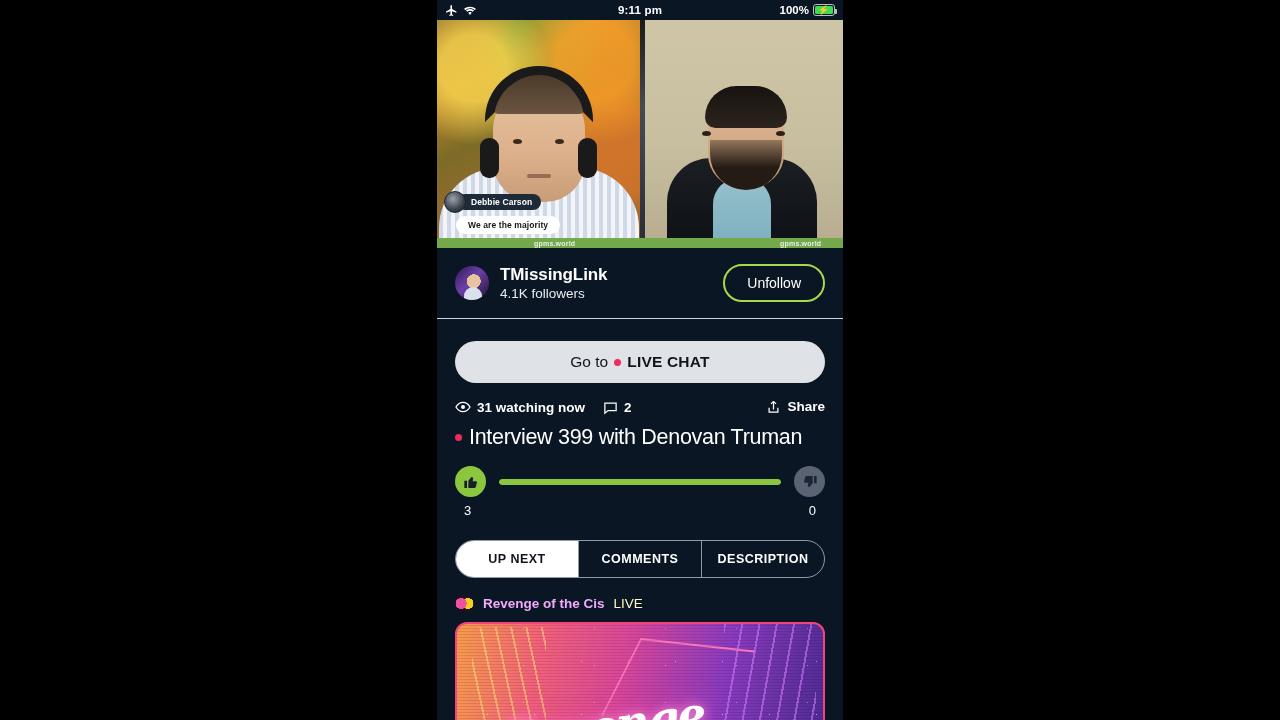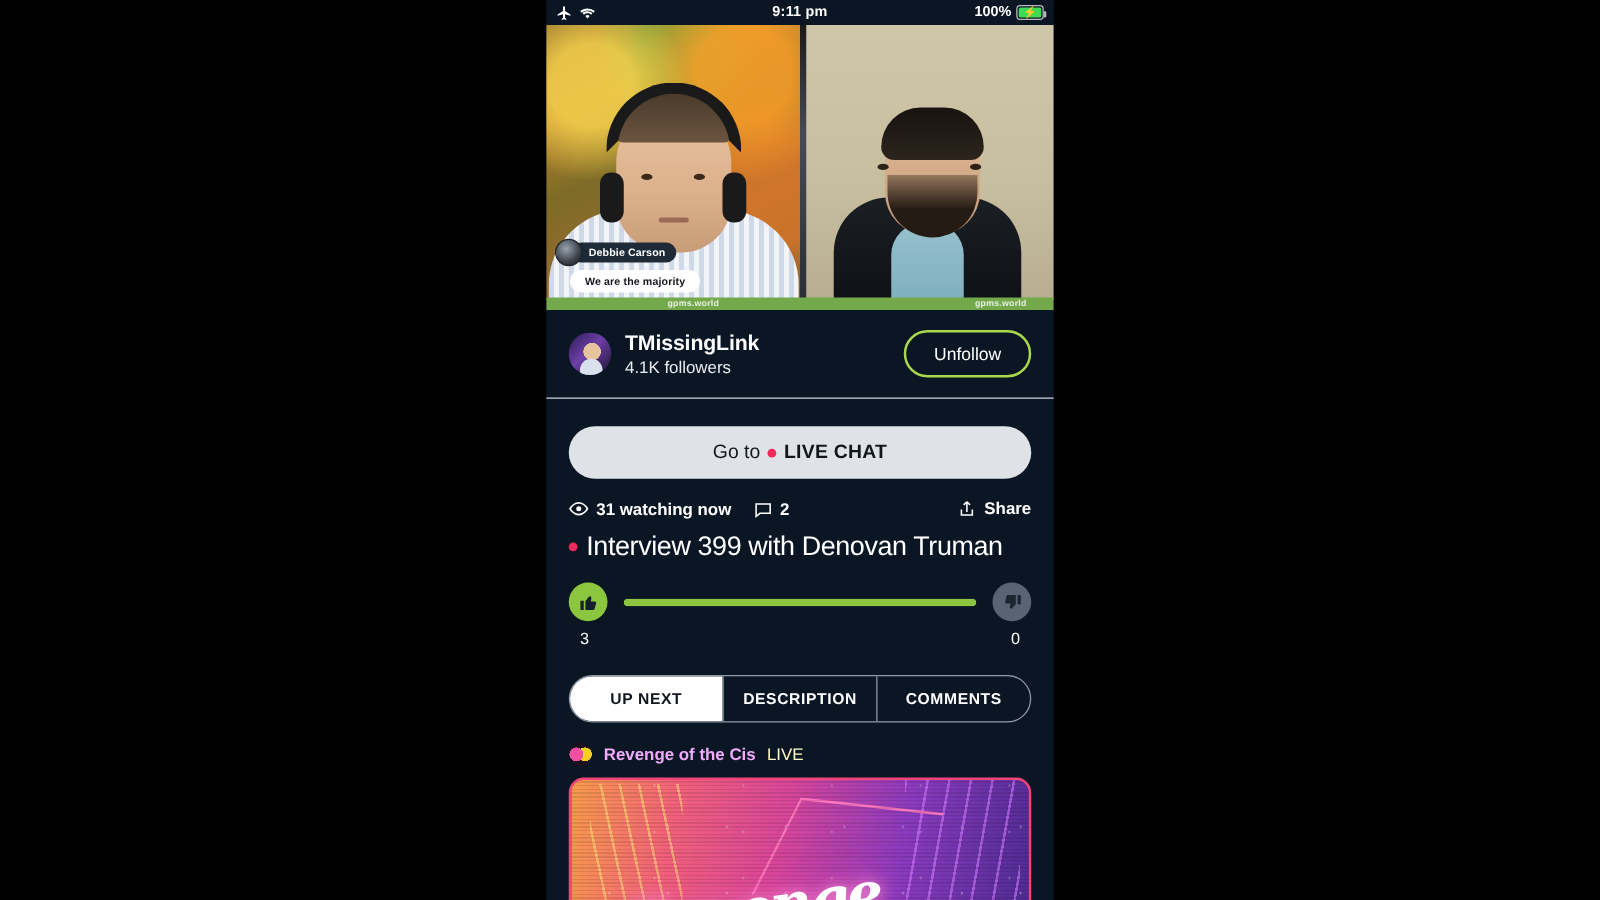--- a/index.html
+++ b/index.html
@@ -439,22 +439,22 @@
           </span>
         </button>
       </div>
       <div class="counts-row">
         <span>3</span>
         <span>0</span>
       </div>
 
       <div class="tabs">
         <button class="tab active">UP NEXT</button>
+        <button class="tab">COMMENTS</button>
         <button class="tab">DESCRIPTION</button>
-        <button class="tab">COMMENTS</button>
       </div>
 
       <div class="upnext-item">
         <span class="un-avatar"></span>
         <span class="un-title">Revenge of the Cis</span>
         <span class="un-live">LIVE</span>
       </div>
 
       <div class="thumbnail">
         <div class="stars"></div>

